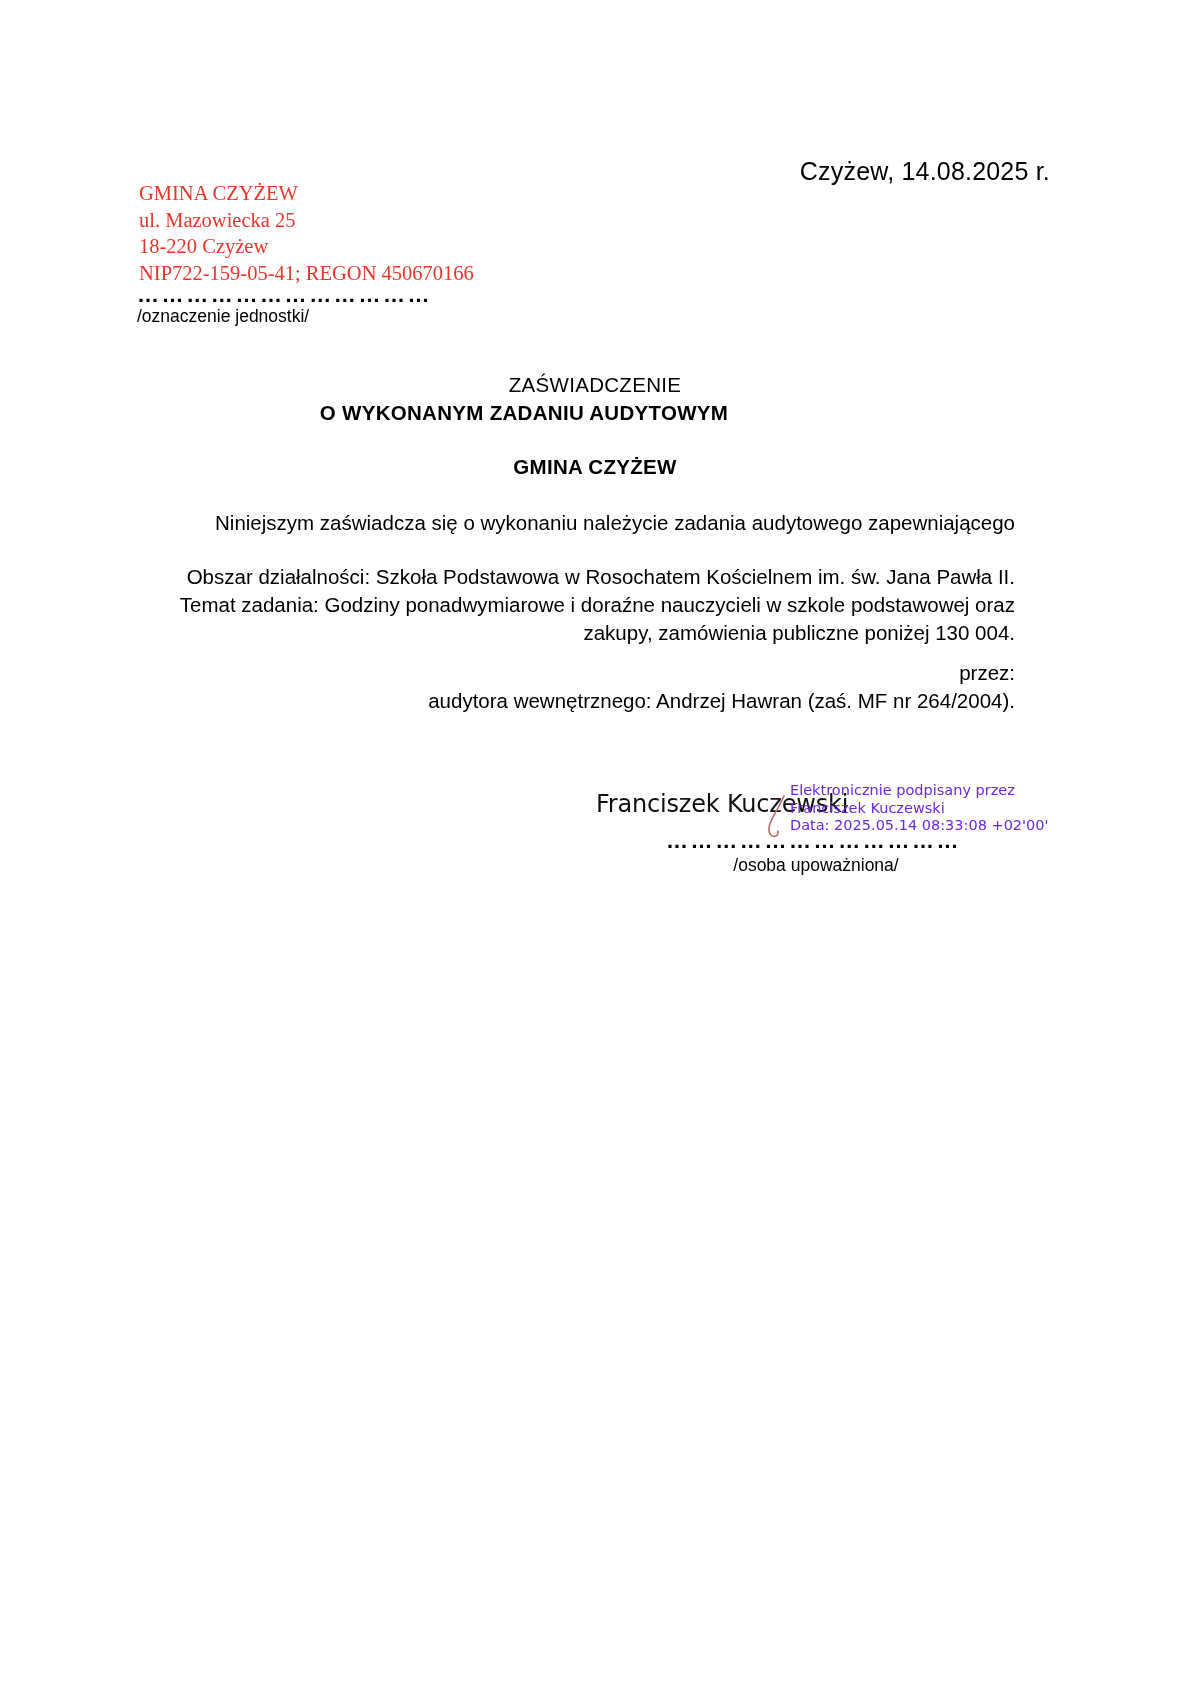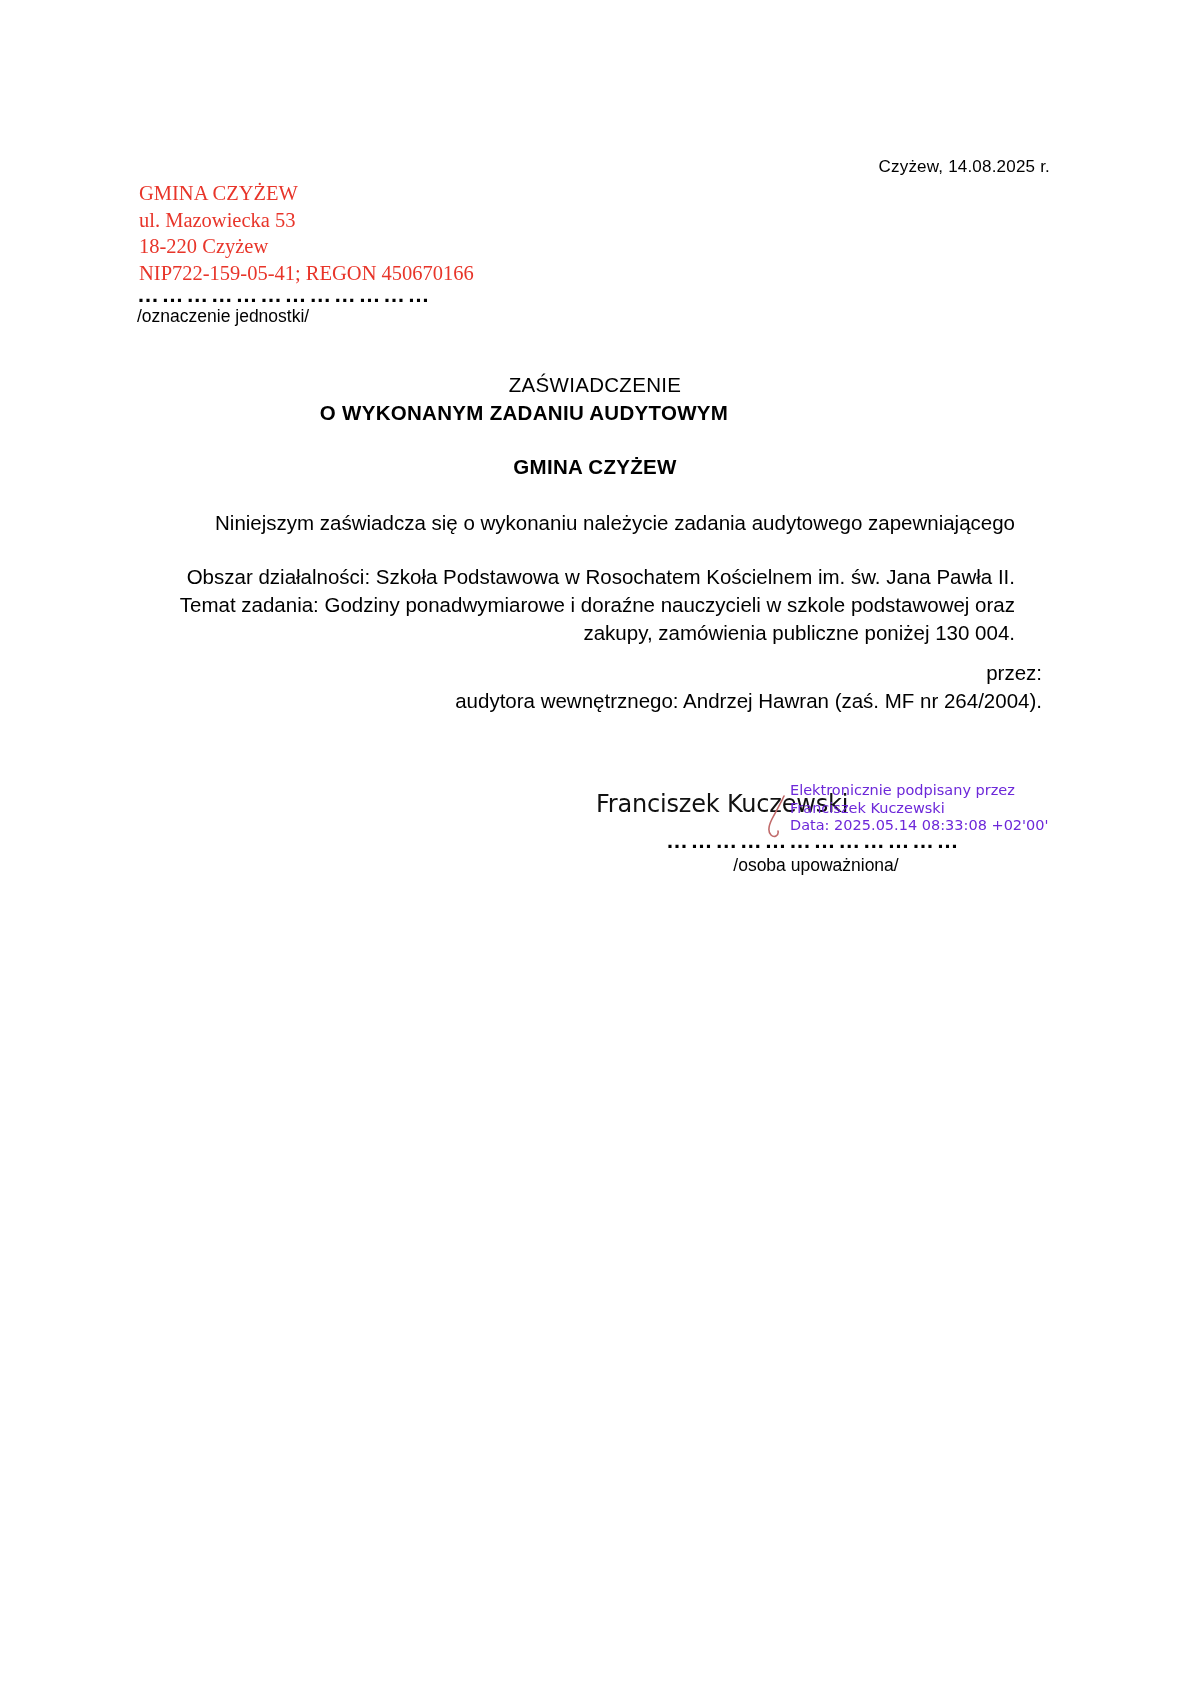--- a/index.html
+++ b/index.html
@@ -26,21 +26,21 @@
     height: 1683px;
   }
 
   
   .date-line {
     position: absolute;
     left: 600px;
     top: 157px;
     width: 450px;
     text-align: right;
-    font-size: 17px;
+    font-size: 25px;
     letter-spacing: 0.2px;
   }
 
   
   .letterhead {
     position: absolute;
     left: 139px;
     top: 180px;
     color: #e8352a;
     font-family: "Liberation Serif", serif;
@@ -103,21 +103,21 @@
   .body-text {
     position: absolute;
     left: 135px;
     width: 880px;
     font-size: 20.5px;
     line-height: 28px;
     text-align: right;
   }
   .p-intro { top: 509px; }
   .p-scope { top: 563px; }
-  .p-through { top: 659px; margin-left: 27px; }
+  .p-through { top: 659px; }
 
   
   .sig-name {
     position: absolute;
     left: 596px;
     top: 790px;
     font-size: 24px;
     letter-spacing: -0.2px;
     font-family: "DejaVu Sans", sans-serif;
     color: #111;
@@ -160,21 +160,21 @@
 </head>
 <body>
 
 <div class="page">
   <div class="content">
 
     <div class="date-line">Czyżew,  14.08.2025 r.</div>
 
     <div class="letterhead">
       <div>GMINA CZYŻEW</div>
-      <div>ul. Mazowiecka 53</div>
+      <div>ul. Mazowiecka 25</div>
       <div>18-220 Czyżew</div>
       <div>NIP722-159-05-41; REGON 450670166</div>
     </div>
 
     <div class="dotline-unit">………………………………</div>
     <div class="unit-caption">/oznaczenie jednostki/</div>
 
     <div class="title1">ZAŚWIADCZENIE</div>
     <div class="title2">O WYKONANYM ZADANIU AUDYTOWYM</div>
     <div class="title3">GMINA CZYŻEW</div>

